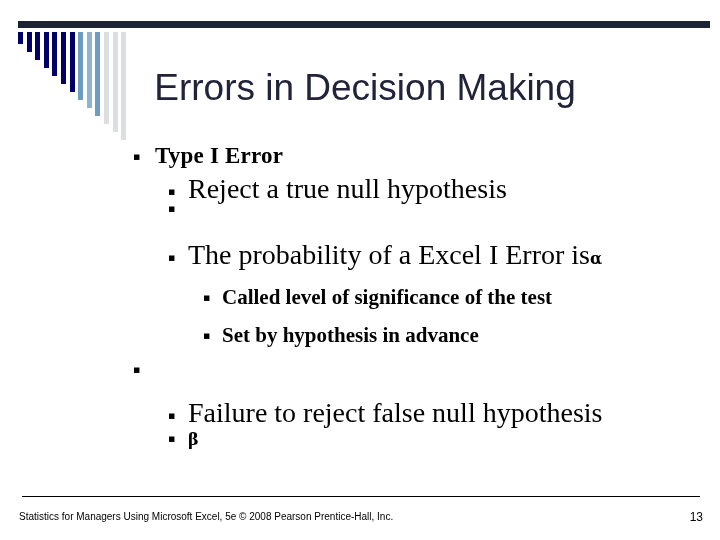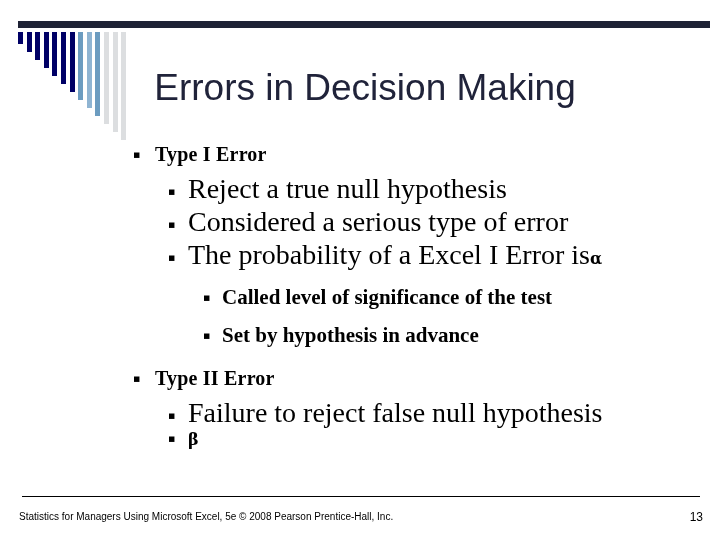--- a/index.html
+++ b/index.html
@@ -91,21 +91,21 @@
     padding-left: 133px;
     height: 30px;
   }
   .lvl1 .bullet-mark {
     font-size: 11px;
     width: 22px;
     position: relative;
     top: -3px;
   }
   .lvl1 .bullet-text {
-    font-size: 20px;
+    font-size: 23px;
     font-weight: bold;
     letter-spacing: 0.2px;
   }
 
   
   .lvl2 {
     padding-left: 168px;
     height: 33px;
   }
   .lvl2 .bullet-mark {
@@ -201,38 +201,36 @@
       <div class="bullet-row lvl1">
         <span class="bullet-mark">▪</span>
         <span class="bullet-text" style="font-weight: bold;">Type I Error</span>
       </div>
       <div class="bullet-row lvl2">
         <span class="bullet-mark">▪</span>
         <span class="bullet-text">Reject a true null hypothesis</span>
       </div>
       <div class="bullet-row lvl2">
         <span class="bullet-mark">▪</span>
-        <span class="bullet-text">Considered a serious type of error</span>
       </div>
       <div class="bullet-row lvl2">
         <span class="bullet-mark">▪</span>
         <span class="bullet-text">The probability of a Excel I Error is </span>
         <span class="sym">α</span>
       </div>
       <div class="bullet-row lvl3 gap-above">
         <span class="bullet-mark">▪</span>
         <span class="bullet-text">Called level of significance of the test</span>
       </div>
       <div class="bullet-row lvl3">
         <span class="bullet-mark">▪</span>
         <span class="bullet-text">Set by hypothesis in advance</span>
       </div>
       <div class="bullet-row lvl1 gap-above-sm">
         <span class="bullet-mark">▪</span>
-        <span class="bullet-text" style="font-weight: bold;">Type II Error</span>
       </div>
       <div class="bullet-row lvl2">
         <span class="bullet-mark">▪</span>
         <span class="bullet-text">Failure to reject false null hypothesis</span>
       </div>
       <div class="bullet-row lvl2">
         <span class="bullet-mark">▪</span>
         <span class="sym">β</span>
       </div>
     </div>

